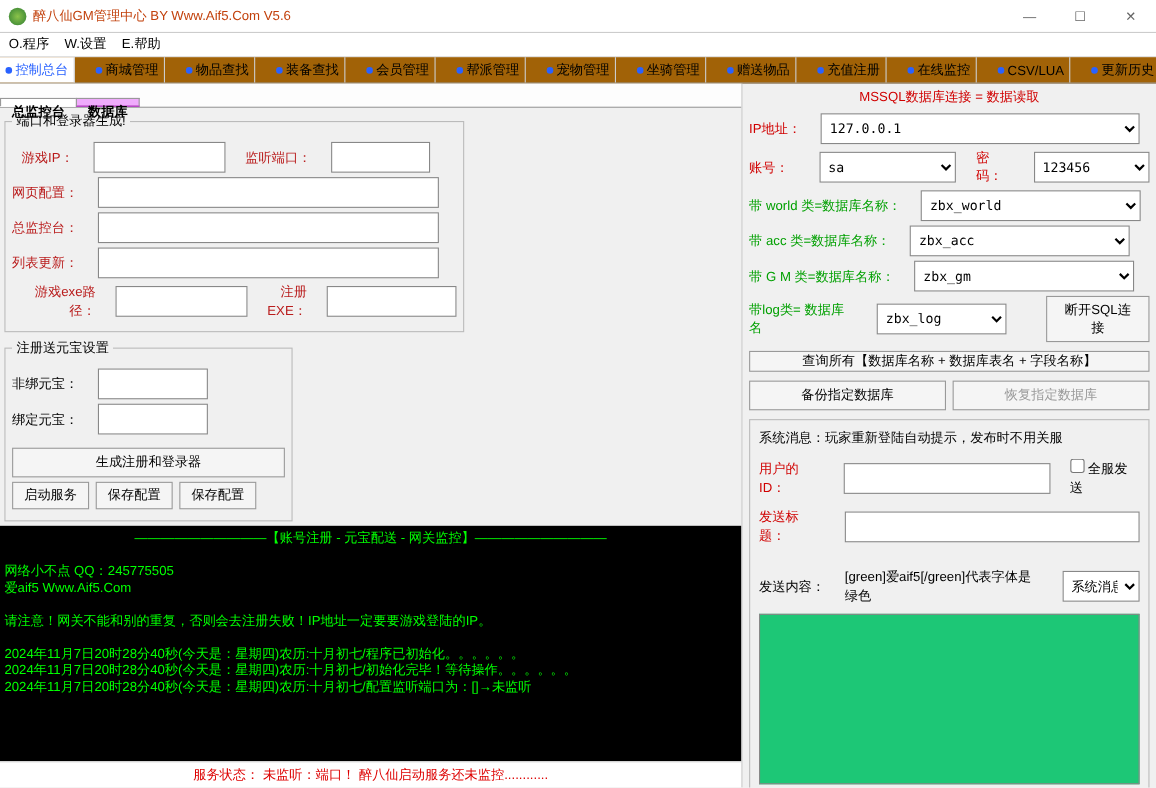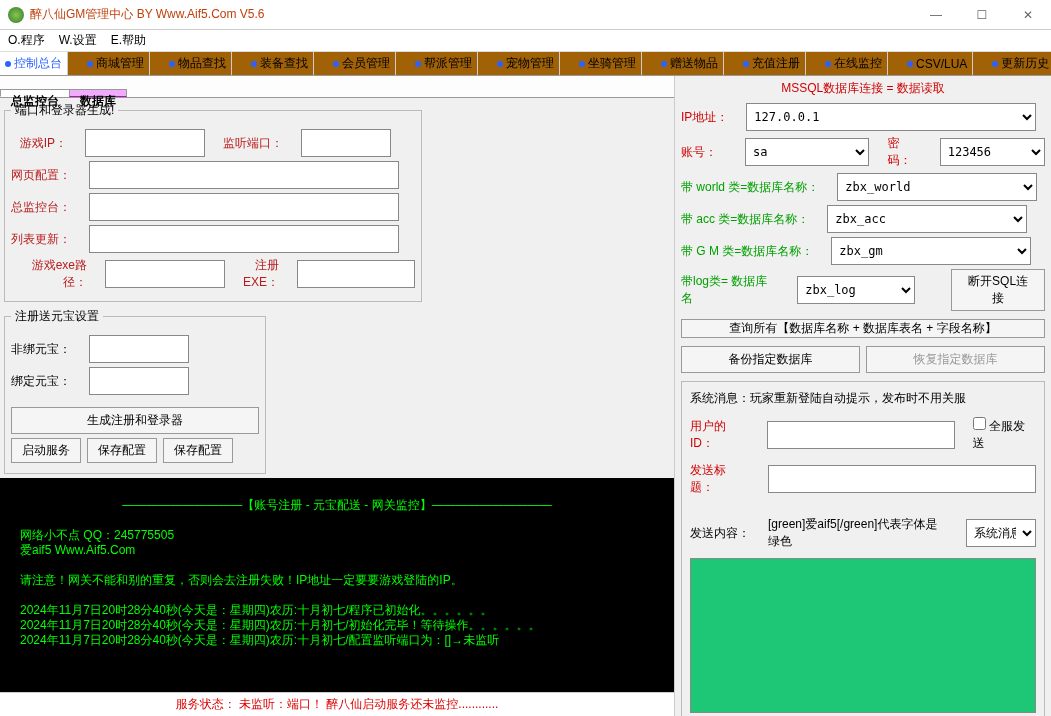--- a/index.html
+++ b/index.html
@@ -24,21 +24,21 @@
 fieldset { border: 1px solid #bbb; padding: 6px; }
 fieldset legend { padding: 0 4px; }
 .field-row { display: flex; align-items: center; margin: 4px 0; gap: 18px; }
 .label { min-width: 56px; }
 .purple { color: #b91c1c; text-align: right; }
 input[type=text], select { border: 1px solid #888; height: 28px; padding: 0 3px; background: #fff; font-family: monospace; }
 .btn { border: 1px solid #999; background: #f5f5f5; padding: 3px 10px; cursor: pointer; min-width: 60px; text-align: center; }
 .btn-wide { flex: 1; text-align: center; padding: 4px; }
 .redtxt { color: #d00000; }
 .greentxt { color: #00a000; }
-.console { flex: 1; background: #000; color: #0f0; font-family: "SimSun", monospace; padding: 20px; overflow: hidden; line-height: 15px; }
+.console { flex: 1; background: #000; color: #0f0; font-family: "SimSun", monospace; padding: 4px; overflow: hidden; line-height: 15px; }
 .console .header { color: #0f0; text-align: center; }
 .console .cyan { color: #00ff00; }
 .console .orange { color: #0f0; }
 .console .log { color: #00ff00; }
 .status-line { background: #fff; padding: 3px 6px; color: #d00; text-align: center; border-top: 1px solid #ccc; }
 .db-top { text-align: center; padding: 2px; }
 .msg-area { width: 100%; height: 155px; background: #1dc776; border: 1px solid #888; resize: none; margin-top: 4px; }
 .btn-disabled { color: #999; }
 </style>
 </head>

